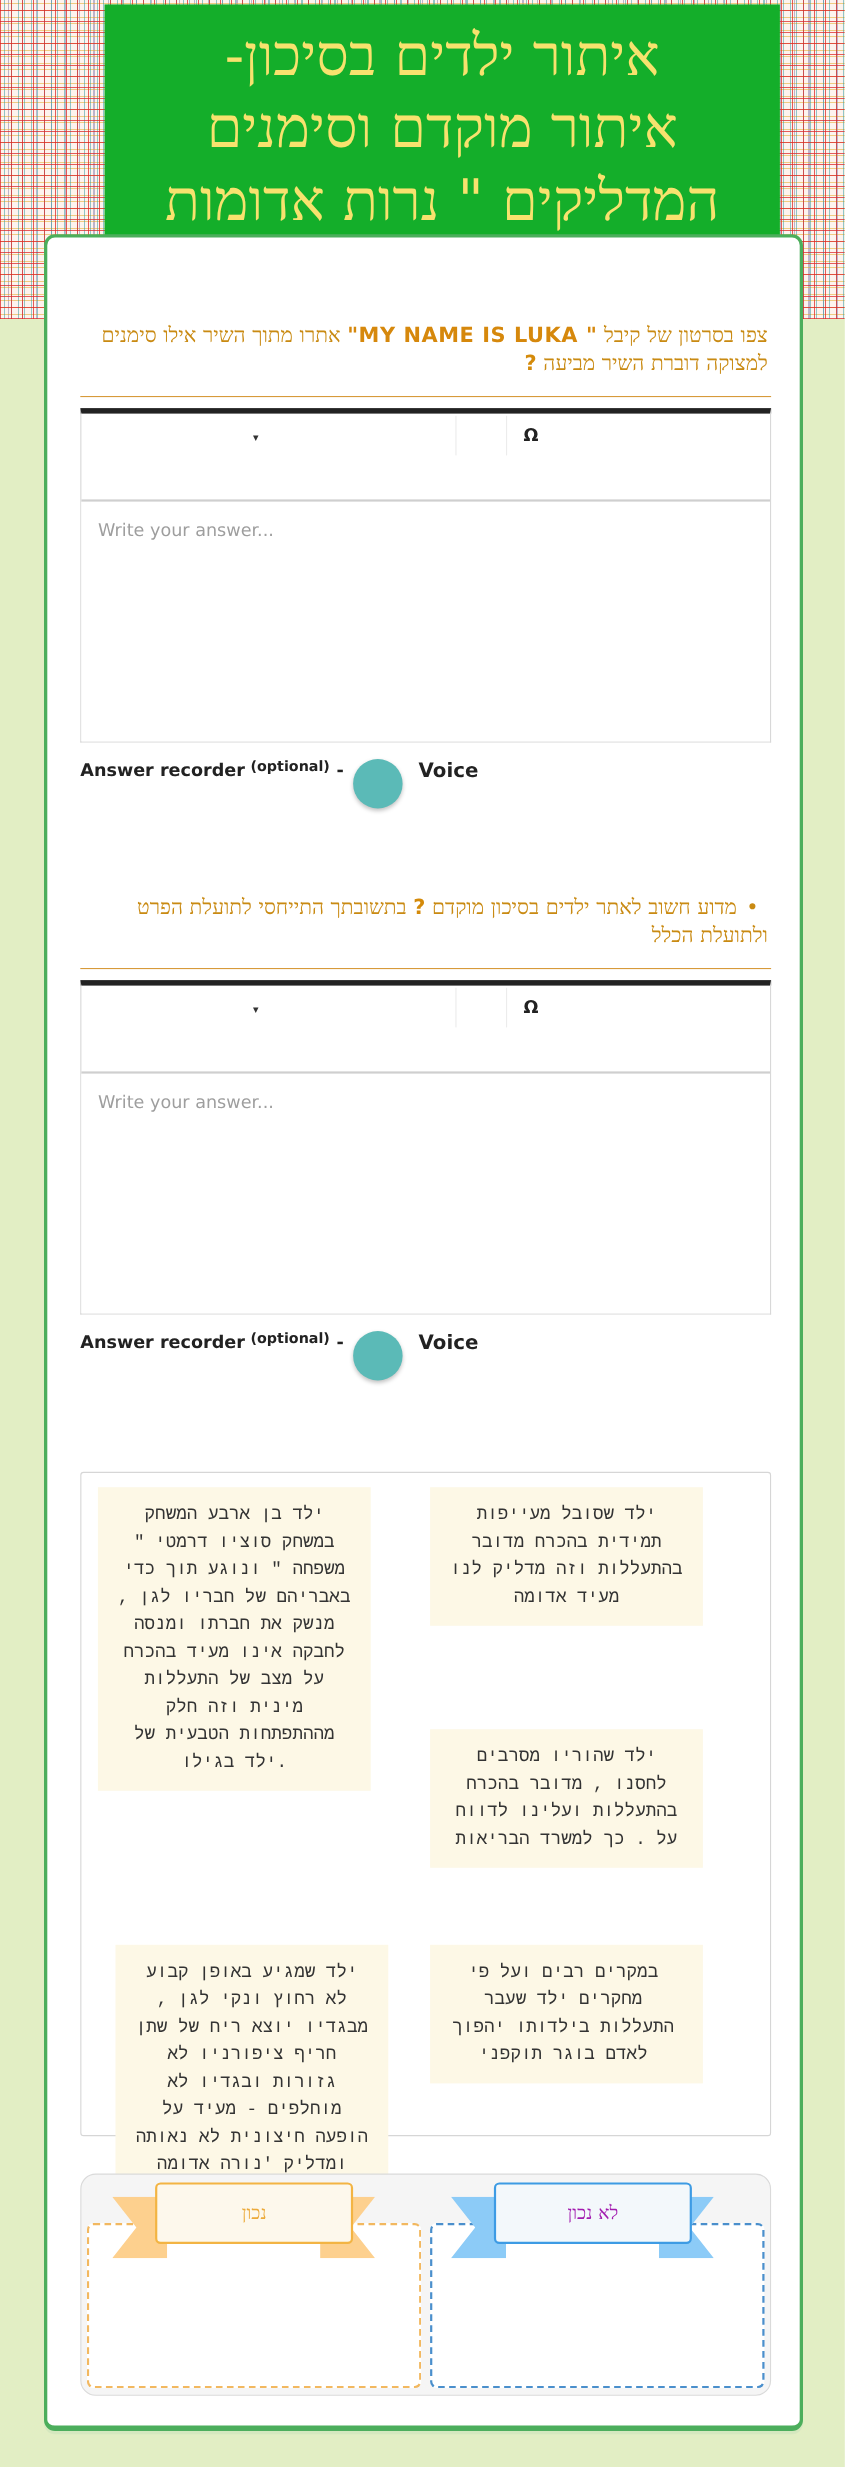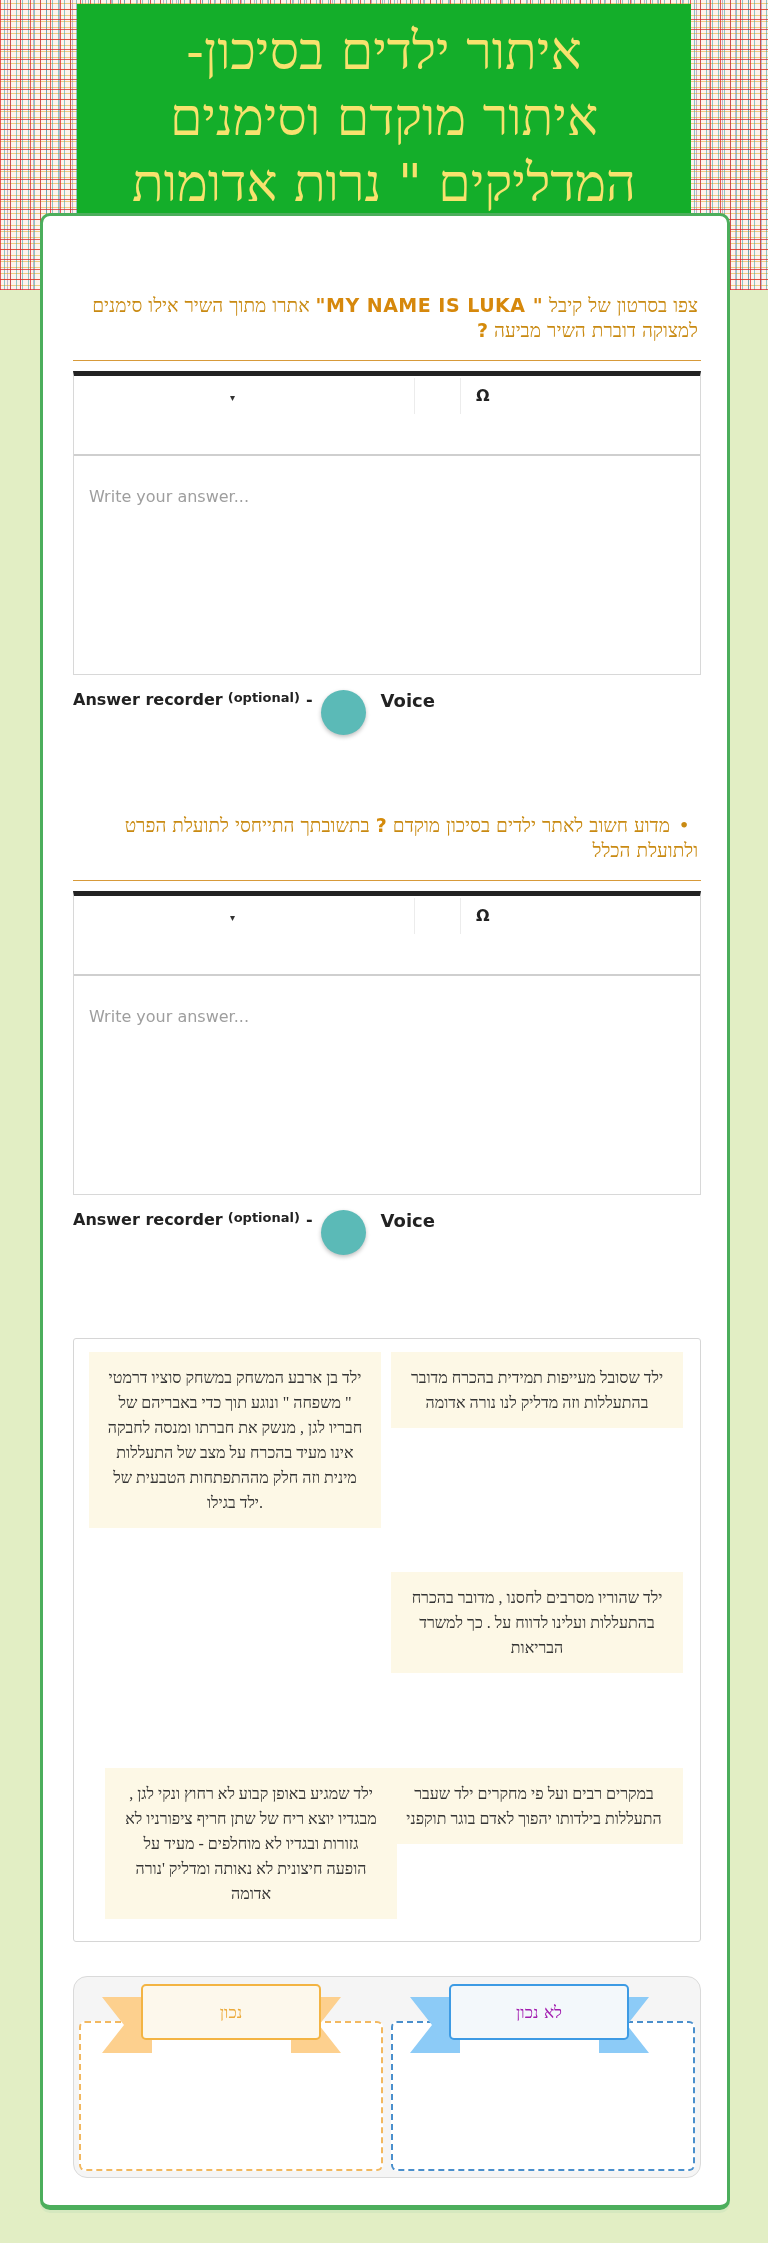--- a/index.html
+++ b/index.html
@@ -13,21 +13,21 @@
     position: absolute; left: 0; top: 0; width: 768px; height: 290px;
     background-color: #fdf3ee;
     background-image:
       repeating-linear-gradient(90deg, rgba(220,40,40,0.75) 0 1px, transparent 1px 10px),
       repeating-linear-gradient(0deg, rgba(220,40,40,0.75) 0 1px, transparent 1px 10px),
       repeating-linear-gradient(90deg, rgba(40,150,160,0.5) 4px 5px, transparent 5px 10px),
       repeating-linear-gradient(0deg, rgba(230,170,40,0.55) 4px 5px, transparent 5px 10px),
       repeating-linear-gradient(90deg, rgba(70,60,140,0.35) 7px 8px, transparent 8px 20px);
   }
   .banner {
-    position: absolute; left: 77px; top: 4px; width: 614px; height: 210px;
+    position: absolute; left: 95px; top: 4px; width: 614px; height: 210px;
     background: #14ae2a;
     overflow: hidden;
     direction: rtl;
     text-align: center;
     color: #f7e26e;
     font-family: "DejaVu Serif", serif;
     font-size: 52px;
     line-height: 66px;
     padding-top: 14px;
   }
@@ -67,21 +67,21 @@
     position: absolute; left: 156px; top: 16px; font-size: 10px; color: #333;
   }
   .toolbar .sep1 { position: absolute; left: 340px; top: 2px; width: 1px; height: 36px; background: #ececec; }
   .toolbar .sep2 { position: absolute; left: 386px; top: 2px; width: 1px; height: 36px; background: #ececec; }
   .toolbar .omega {
     position: absolute; left: 402px; top: 10px; font-size: 16px; font-weight: bold; color: #222;
     font-family: "DejaVu Sans", sans-serif;
   }
   .answer-area {
     display: block; width: 100%; height: 218px; border: none; resize: none; outline: none;
-    padding: 31px 15px; font-family: "DejaVu Sans", sans-serif; font-size: 16px; color: #333;
+    padding: 16px 15px; font-family: "DejaVu Sans", sans-serif; font-size: 16px; color: #333;
     background: #fff;
   }
   .answer-area::placeholder { color: #9e9e9e; }
 
   .recorder {
     position: absolute; left: 30px; height: 48px; display: flex; 
     font-family: "DejaVu Sans", sans-serif; color: #222;
   }
   .recorder .lbl { font-weight: bold; font-size: 16px; }
   .recorder .opt { font-weight: bold; font-size: 13px; margin-left: 5px; }
@@ -90,24 +90,24 @@
     width: 45px; height: 45px; border-radius: 50%; background: #5bbab7; margin-left: 8px;
     box-shadow: 0 2px 4px rgba(0,0,0,0.25); border: none; cursor: pointer;
   }
   .recorder .voice { font-weight: bold; font-size: 18px; margin-left: 15px; }
 
   .sort-box {
     position: absolute; left: 30px; top: 1122px; width: 628px; height: 604px;
     border: 1px solid #d6d6d6; border-radius: 3px; background: #fff;
   }
   .item {
-    position: absolute; width: 292px;
+    position: absolute; width: 248px;
     background: #fdf8e6;
     direction: rtl; text-align: center;
-    font-family: Liberation Serif, serif; font-size: 16px; line-height: 25px; color: #333;
+    font-family: Liberation Mono, monospace; font-size: 16px; line-height: 25px; color: #333;
     padding: 13px 18px;
     cursor: grab;
   }
 
   .bins {
     position: absolute; left: 30px; top: 1760px; width: 628px; height: 202px;
     background: #f5f5f5; border: 1px solid #dadada; border-radius: 14px;
   }
   .bin {
     position: absolute; top: 44px; width: 304px; height: 150px;
@@ -179,21 +179,21 @@
 
   <div class="recorder" style="top:994px;">
     <span class="lbl">Answer recorder</span>
     <span class="opt">(optional)</span>
     <span class="dash">-</span>
     <button class="rec-btn"></button>
     <span class="voice">Voice</span>
   </div>
 
   <div class="sort-box">
-    <div class="item" style="left:317px; top:13px;">ילד שסובל מעייפות תמידית בהכרח מדובר  בהתעללות וזה מדליק לנו נורה אדומה</div>
+    <div class="item" style="left:317px; top:13px;">ילד שסובל מעייפות תמידית בהכרח מדובר  בהתעללות וזה מדליק לנו מעיד אדומה</div>
     <div class="item" style="left:15px; top:13px;">ילד בן ארבע המשחק במשחק סוציו דרמטי " משפחה " ונוגע תוך כדי באבריהם של חבריו לגן , מנשק את חברתו ומנסה לחבקה אינו מעיד בהכרח על מצב של התעללות מינית וזה חלק מההתפתחות הטבעית של .ילד בגילו</div>
     <div class="item" style="left:317px; top:233px;">ילד שהוריו מסרבים לחסנו , מדובר בהכרח בהתעללות ועלינו לדווח על . כך למשרד הבריאות</div>
     <div class="item" style="left:317px; top:429px;padding-left:12px;">במקרים רבים ועל פי מחקרים ילד שעבר התעללות בילדותו יהפוך לאדם בוגר תוקפני</div>
     <div class="item" style="left:15px; top:429px;margin-left:16px;">ילד שמגיע באופן קבוע לא רחוץ  ונקי לגן , מבגדיו יוצא ריח של שתן חריף ציפורניו לא גזורות ובגדיו לא מוחלפים - מעיד על הופעה חיצונית לא נאותה ומדליק 'נורה אדומה</div>
   </div>
 
   <div class="bins">
     <div class="bin orange"></div>
     <div class="bin blue"></div>
 

